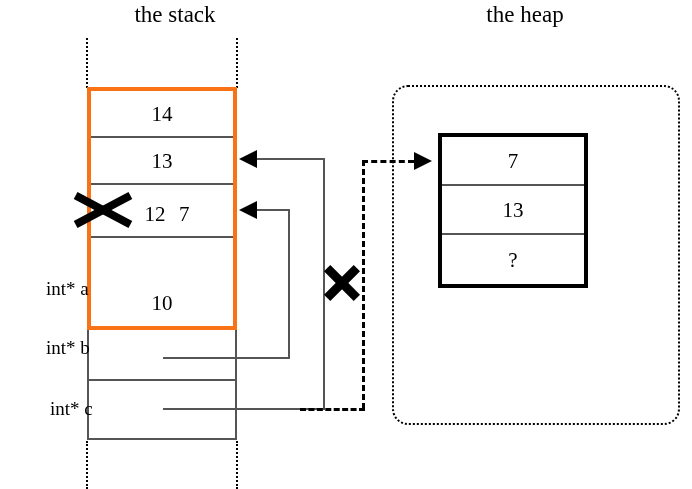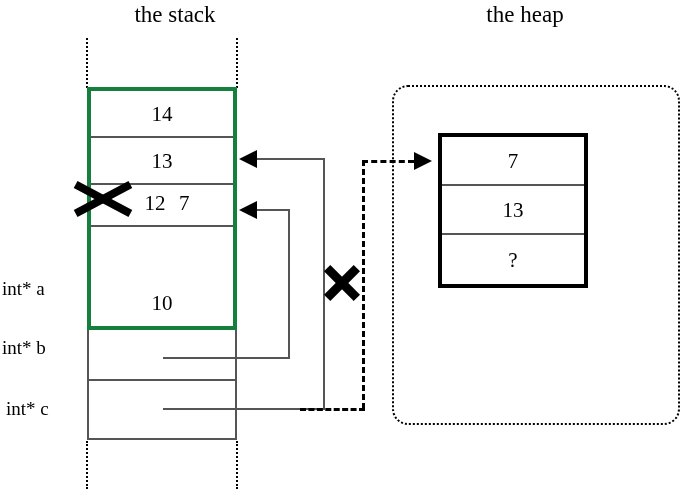--- a/index.html
+++ b/index.html
@@ -25,21 +25,21 @@
   #stack-title { left: 60px; top: 2px; width: 230px; }
   #heap-title  { left: 410px; top: 2px; width: 230px; }
 
   
   #stack-box {
     position: absolute;
     left: 87px;
     top: 87px;
     width: 150px;
     height: 243px;
-    border: 4px solid #15803d;
+    border: 4px solid #f97316;
     box-sizing: border-box;
     background: #fff;
   }
   .stack-cell {
     position: absolute;
     left: 0;
     width: 100%;
     height: 47px;
     box-sizing: border-box;
     border-bottom: 2px solid #555;
@@ -84,20 +84,21 @@
     left: 0;
     width: 100%;
     border-top: 2px solid #555;
   }
   .side-label {
     position: absolute;
     font-size: 19px;
     color: #000;
     white-space: nowrap;
     text-align: left;
+    margin-left: 44px;
   }
 
   
   .vdots {
     position: absolute;
     width: 0;
     border-left: 2px dotted #000;
   }
 
   
@@ -197,21 +198,21 @@
   <div id="stack-box">
 
     <div class="stack-cell" style="top:0px;">
       <span class="cell-value">14</span>
     </div>
 
     <div class="stack-cell" style="top:47px;">
       <span class="cell-value">13</span>
     </div>
 
-    <div class="stack-cell" style="top:89px;text-decoration:underline;">
+    <div class="stack-cell" style="top:100px;text-decoration:underline;">
       <span class="cell-value shifted">12</span>
       <span class="xmark" style="left:14px; top:5px; width:58px; height:36px;">
         <i class="a" style="width:62px; height:8px; margin-left:-31px; margin-top:-4px;"></i>
         <i class="b" style="width:62px; height:8px; margin-left:-31px; margin-top:-4px;"></i>
       </span>
       <span class="cell-extra">7</span>
     </div>
 
 
     <div class="stack-cell" style="top:188px;">

